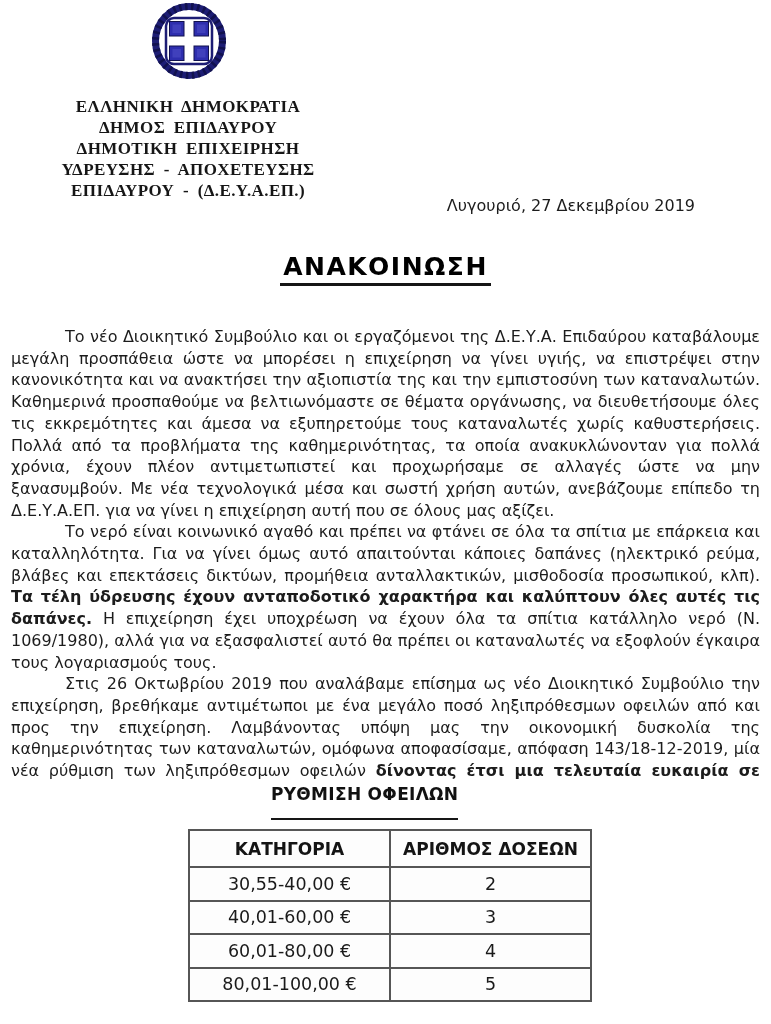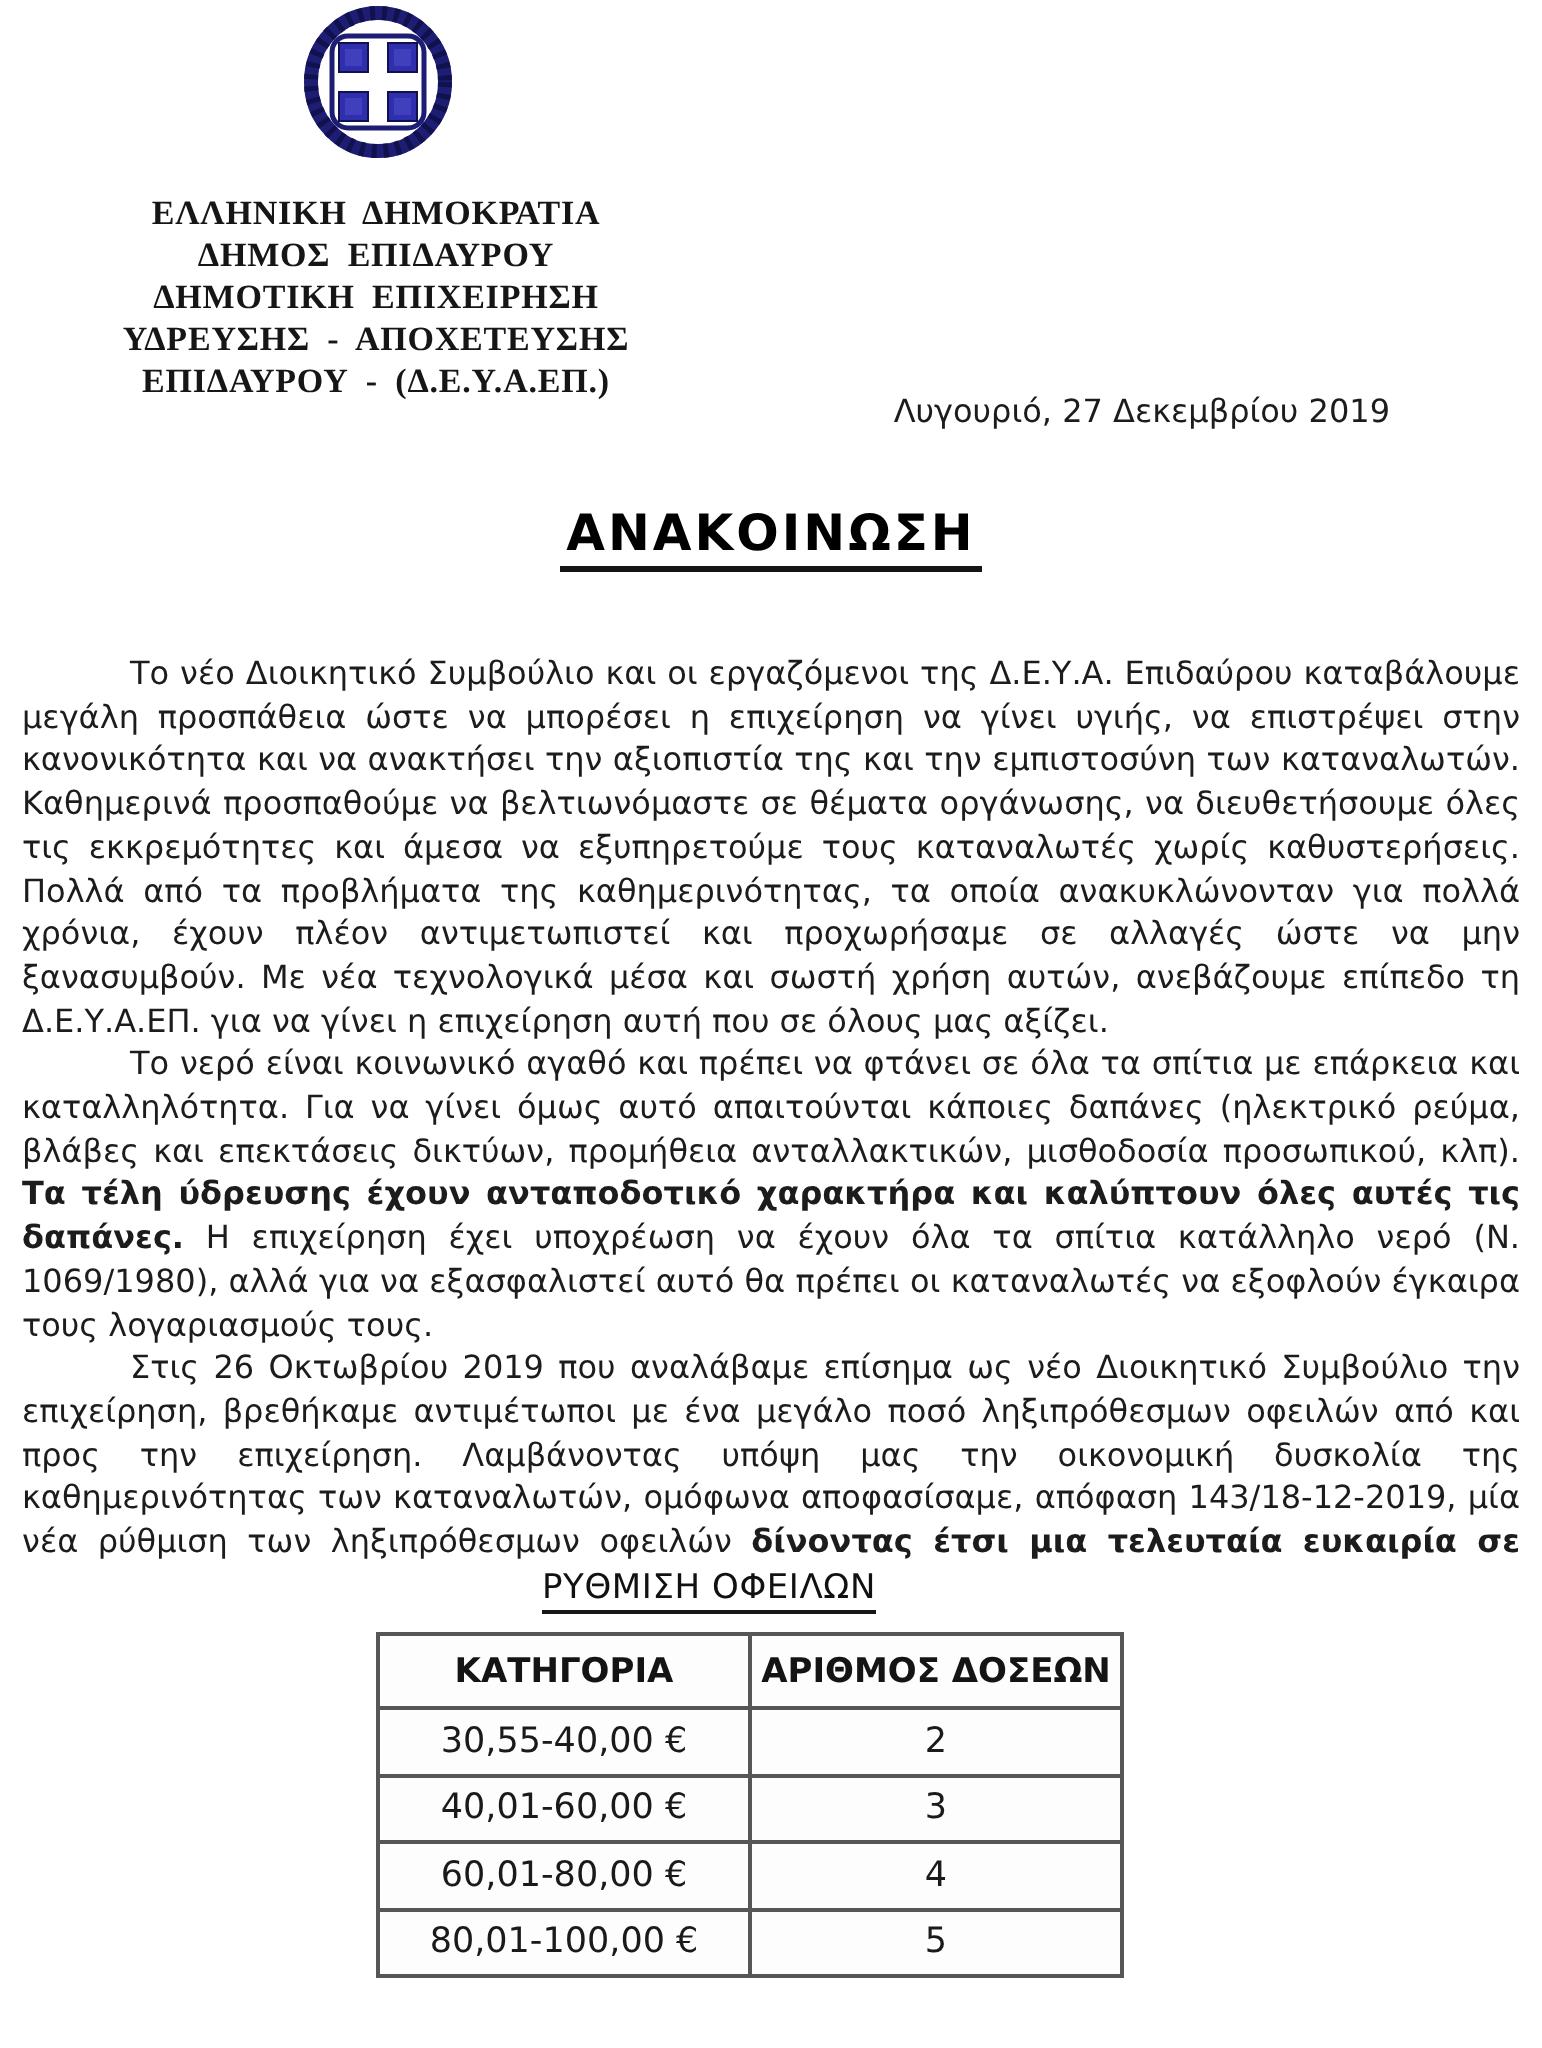--- a/index.html
+++ b/index.html
@@ -51,29 +51,29 @@
     text-align: justify;
     font-size: 16px; line-height: 21.7px;
   }
   .paragraphs p { margin: 0; text-indent: 54px; }
   .paragraphs .b { font-weight: bold; }
   
   .table-section { position: absolute; top: 784px; left: 0; width: 771px; }
   .table-heading {
     display: inline-block;
     margin-left: 271px;
-    font-weight: normal; font-size: 17px;
+    font-weight: bold; font-size: 17px;
     letter-spacing: 0.3px;
     border-bottom: 2px solid #161616;
-    padding-bottom: 1px;
+    padding-bottom: 14px;
     color: #111;
   }
   table.debt-table {
     margin: 9px 0 0 188px;
-    width: 374px;
+    width: 404px;
     border-collapse: collapse;
     table-layout: fixed;
   }
   .debt-table th, .debt-table td {
     border: 2px solid #565656;
     text-align: center;
     width: 50%;
     background: #fdfdfd;
   }
   .debt-table th {

